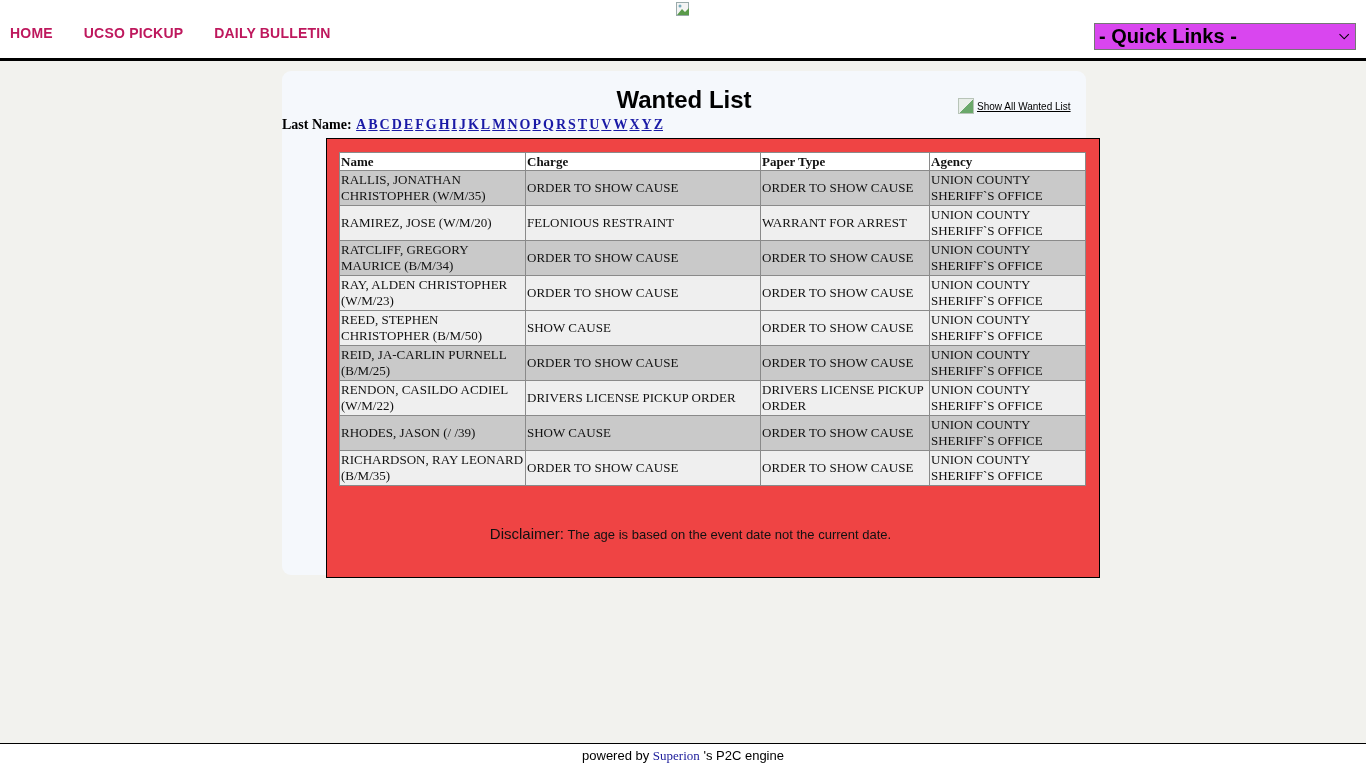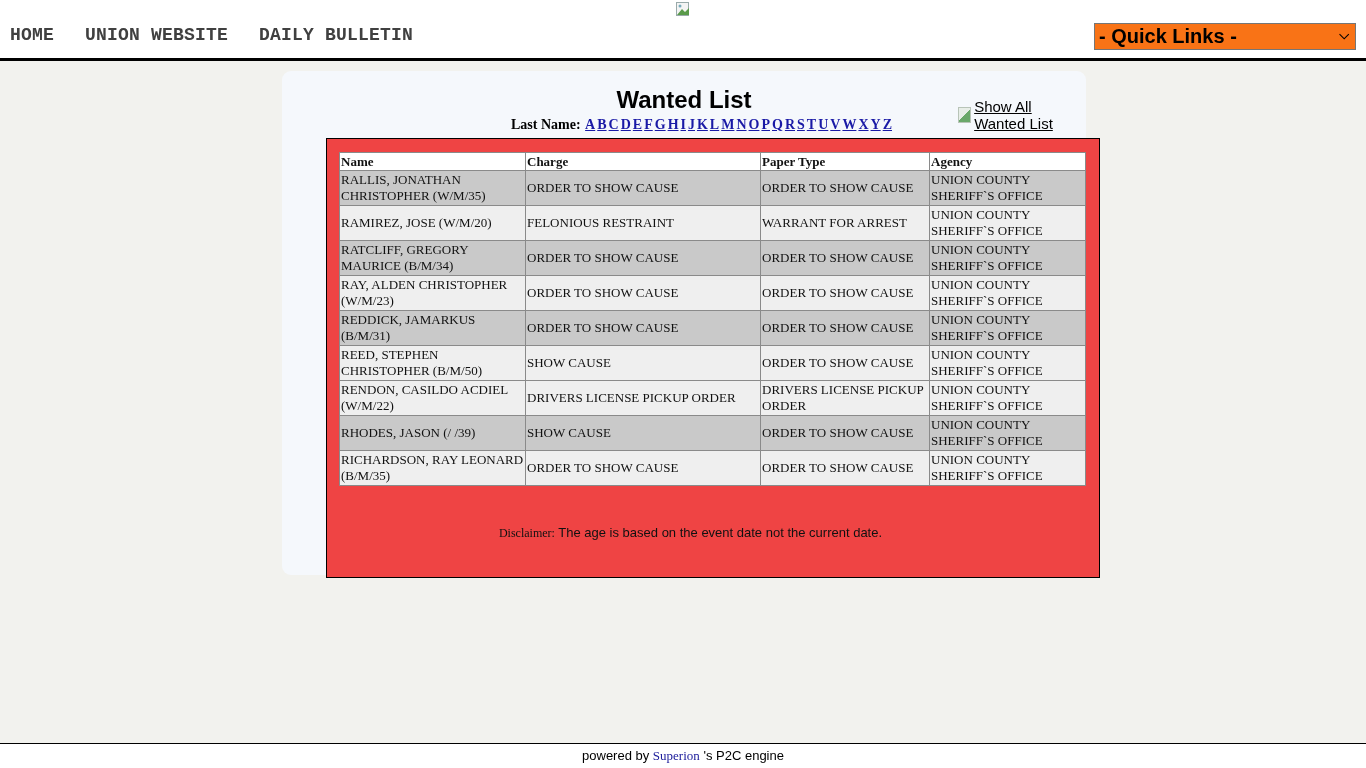--- a/index.html
+++ b/index.html
@@ -12,46 +12,46 @@
   .topbar {
     position:absolute; left:0; top:0; width:1366px; height:58px;
     background:#ffffff;
     border-bottom:3px solid #000;
   }
   .logo-img {
     position:absolute; left:675px; top:1px; width:16px; height:16px;
   }
   .nav { position:absolute; left:10px; top:25px; display:flex; }
   .nav a {
-    font-family:Liberation Mono, monospace;
-    font-weight:bold; font-size:18px; color:#404040; text-decoration:none;
+    font-family:Liberation Sans, sans-serif;
+    font-weight:bold; font-size:14px; color:#be185d; text-decoration:none;
     margin-right:31px; letter-spacing:0.2px;
   }
   .quick {
     position:absolute; left:1094px; top:23px; width:262px; height:27px;
-    background:#f97316; border:1px solid #767676; box-sizing:border-box;
+    background:#d946ef; border:1px solid #767676; box-sizing:border-box;
     font-weight:bold; font-size:20px; color:#000;
     display:flex; align-items:center; padding-left:4px;
   }
   .quick .chev { position:absolute; right:6px; top:3px; font-size:13px; }
   .panel {
     position:absolute; left:282px; top:71px; width:804px; height:504px;
     background:#f5f8fc; border-radius:9px;
   }
   .title {
     position:absolute; left:0; width:804px; top:15px; text-align:center;
     font-weight:bold; font-size:24px; color:#000;
   }
   .letters {
-    position:absolute; left:0; width:840px; top:46px; text-align:center;
+    position:absolute; left:0; width:840px; top:46px; 
     font-family:"Liberation Serif", serif; font-size:14px; font-weight:bold; color:#000;
   }
   .letters a { color:#1a1aa6; text-decoration:underline; margin:0 1px; }
   .showall {
-    position:absolute; left:676px; top:27px; font-size:15px; color:#000;
+    position:absolute; left:676px; top:27px; font-size:10px; color:#000;
     text-decoration:underline; display:flex; align-items:center;
   }
   .showall .img { width:14px; height:14px; display:inline-block; border:1px solid #b8c4b8; background:linear-gradient(135deg,#e8eee8 50%,#6aa86a 50%); margin-right:3px;}
   .frame {
     position:absolute; left:14px; top:67px; width:774px; height:440px;
     border:1px solid #000; background:#ef4444; box-sizing:border-box;
     overflow:hidden;
     margin-left:30px;
   }
   table {
@@ -62,42 +62,42 @@
   th, td { border:1px solid #8a8a8a; padding:0 1px; text-align:left; vertical-align:middle; line-height:16px; }
   th { font-weight:bold; height:17px; background:#fff; }
   td { height:34px; }
   tr.odd td { background:#c9c9c9; }
   tr.even td { background:#efefef; }
   .c1 { width:183px; } .c2 { width:232px; } .c3 { width:166px; } .c4 { width:153px; }
   .disclaimer {
     position:absolute; left:0; width:804px; top:454px; text-align:center;
     font-size:13px; color:#111;
   }
-  .disclaimer .lbl { font-family:Liberation Serif, serif; font-size:12px;margin-left:13px; }
+  .disclaimer .lbl { font-family:Liberation Sans, sans-serif; font-size:15px;margin-left:13px; }
   .footer {
     position:absolute; left:0; top:743px; width:1366px; height:25px;
     background:#fff; border-top:1px solid #000; text-align:center;
     font-size:13px; line-height:24px; color:#000;
   }
   .footer a { font-family:"Liberation Serif", serif; color:#1a1a9a; text-decoration:none;text-align:right; }
 </style>
 </head>
 <body>
 
 <div class="topbar">
   <div class="logo-img">
     <svg width="16" height="16" viewBox="0 0 16 16">
         <rect x="1.5" y="1.5" width="12" height="13" fill="#f4f4f4" stroke="#9aa"></rect>
         <path d="M2 14 L7 8 L10 11 L14 7 L14 14 Z" fill="#5a9a4a"></path>
         <circle cx="5" cy="5" r="1.5" fill="#7ab"></circle>
       </svg>
   </div>
   <div class="nav">
     <a href="#">HOME</a>
-    <a href="#">UNION WEBSITE</a>
+    <a href="#">UCSO PICKUP</a>
     <a href="#">DAILY BULLETIN</a>
   </div>
   <div class="quick">
     <span>- Quick Links -</span>
     <span class="chev">⌵</span>
   </div>
 </div>
 
 <div class="panel">
   <div class="title">Wanted List</div>
@@ -138,29 +138,29 @@
             <td class="c2">ORDER TO SHOW CAUSE</td>
             <td class="c3">ORDER TO SHOW CAUSE</td>
             <td class="c4">UNION COUNTY SHERIFF`S OFFICE</td>
           </tr>
           <tr class="even">
             <td class="c1">RAY, ALDEN CHRISTOPHER (W/M/23)</td>
             <td class="c2">ORDER TO SHOW CAUSE</td>
             <td class="c3">ORDER TO SHOW CAUSE</td>
             <td class="c4">UNION COUNTY SHERIFF`S OFFICE</td>
           </tr>
-          <tr class="odd">
-            <td class="c1">REDDICK, JAMARKUS (B/M/31)</td>
-            <td class="c2">ORDER TO SHOW CAUSE</td>
+          <tr class="even">
+            <td class="c1">REED, STEPHEN CHRISTOPHER (B/M/50)</td>
+            <td class="c2">SHOW CAUSE</td>
             <td class="c3">ORDER TO SHOW CAUSE</td>
             <td class="c4">UNION COUNTY SHERIFF`S OFFICE</td>
           </tr>
-          <tr class="even">
-            <td class="c1">REED, STEPHEN CHRISTOPHER (B/M/50)</td>
-            <td class="c2">SHOW CAUSE</td>
+          <tr class="odd">
+            <td class="c1">REID, JA-CARLIN PURNELL (B/M/25)</td>
+            <td class="c2">ORDER TO SHOW CAUSE</td>
             <td class="c3">ORDER TO SHOW CAUSE</td>
             <td class="c4">UNION COUNTY SHERIFF`S OFFICE</td>
           </tr>
           <tr class="even">
             <td class="c1">RENDON, CASILDO ACDIEL (W/M/22)</td>
             <td class="c2">DRIVERS LICENSE PICKUP ORDER</td>
             <td class="c3">DRIVERS LICENSE PICKUP ORDER</td>
             <td class="c4">UNION COUNTY SHERIFF`S OFFICE</td>
           </tr>
           <tr class="odd">

